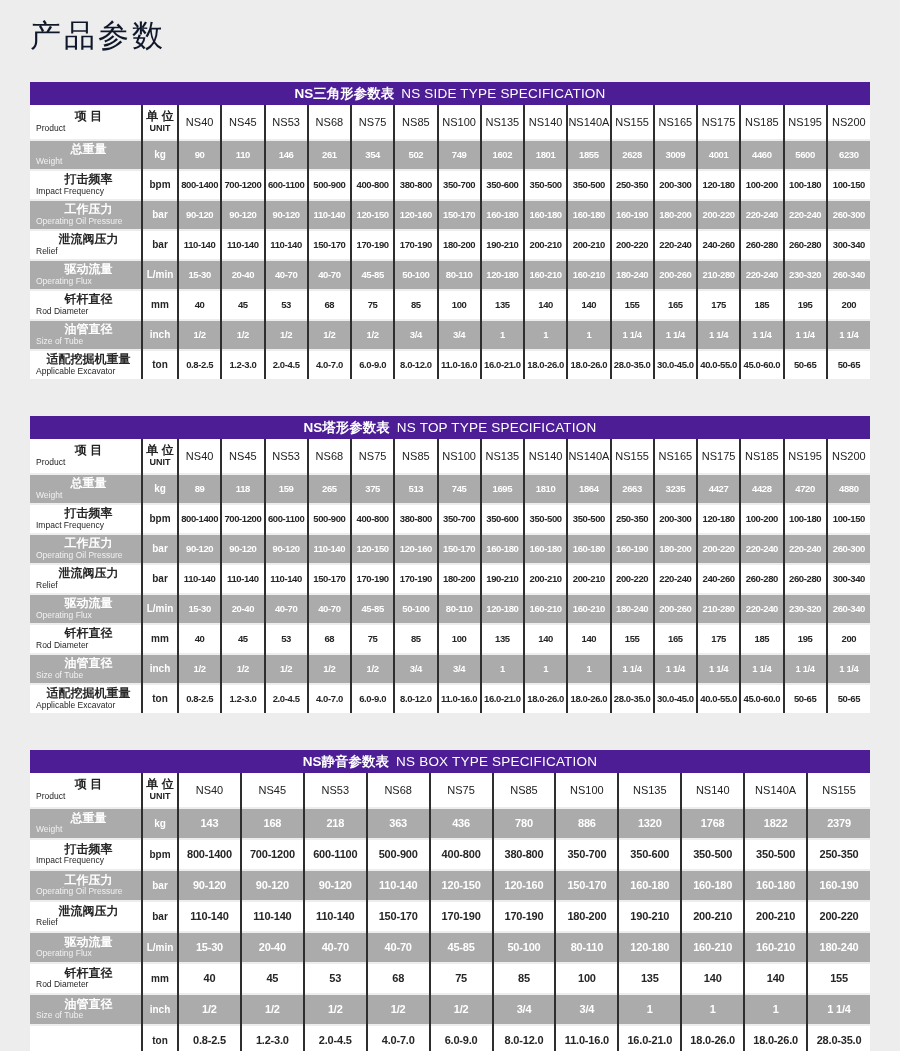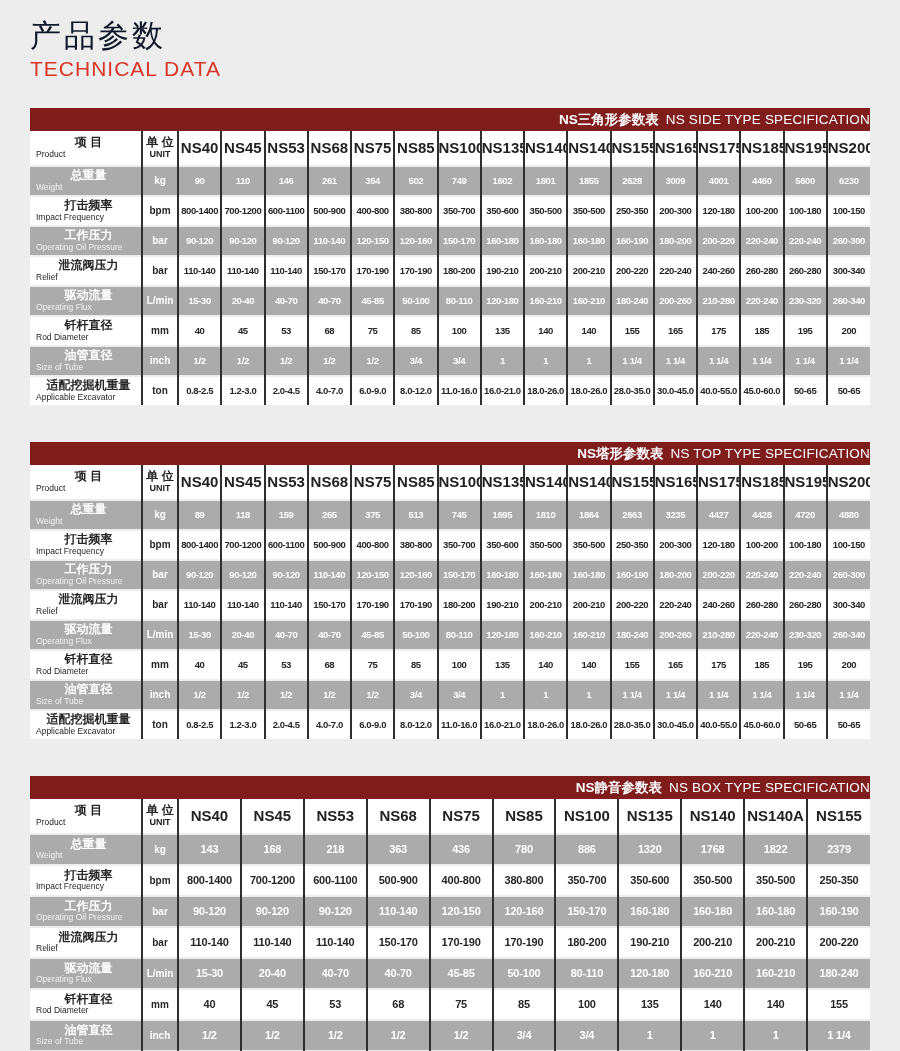--- a/index.html
+++ b/index.html
@@ -7,52 +7,51 @@
     width:900px;height:1051px;overflow:hidden;
     background:#ededed;
     font-family:"Liberation Sans","DejaVu Sans",sans-serif;
     -webkit-font-smoothing:antialiased;
   }
   .page{padding:12px 30px 0;}
   .page-title-zh{font-size:31px;color:#0f172a;font-weight:500;letter-spacing:3px;margin:6px 0 0;line-height:1.15;}
   .page-title-en{font-size:21px;color:#d8372a;font-weight:500;letter-spacing:1px;margin:3px 0 0;line-height:1.1;}
   .tables{margin-top:28px;}
   .table-block{margin-bottom:37px;}
-  .title-bar{height:23px;background:#7f1d1d;color:#fff;text-align:right;line-height:23px;font-size:13.5px;}
+  .title-bar{height:23px;background:#4c1d95;color:#fff;text-align:center;line-height:23px;font-size:13.5px;}
   .title-bar .zh{font-weight:700;margin-right:7px;}
   .title-bar .en{font-weight:400;letter-spacing:.2px;}
   table.spec{border-collapse:collapse;table-layout:fixed;width:840px;background:#fff;}
   table.spec td{
     padding:0;text-align:center;vertical-align:middle;
     border-left:2px solid #2e2e2e;
     overflow:hidden;white-space:nowrap;
   }
   table.spec td.lbl{border-left:none;text-align:left;padding-left:6px;}
   tr.head td{height:34px;background:#fff;color:#222;}
-  tr.head td.model{font-weight:700;font-size:15px;}
+  tr.head td.model{font-weight:400;font-size:11px;}
   tr.row td{height:28px;border-top:2px solid #ededed;}
   .t11 tr.row td{height:29px;}
   .lbl .zh{font-size:12px;font-weight:700;line-height:1.15;text-align:center;}
   .lbl .en{font-size:8.5px;font-weight:400;line-height:1.1;}
   .unit .zh{font-size:12px;font-weight:700;line-height:1.15;text-align:center;}
   .unit .en{font-size:9px;line-height:1.1;text-align:center;}
   td.unit{font-size:10px;font-weight:700;}
   td.val{font-weight:700;}
   .t16 td.val{font-size:9.5px;letter-spacing:-0.4px;}
   .t11 td.val{font-size:11px;letter-spacing:-0.2px;}
   tr.shaded td{background:#ababab;color:#fff;}
   tr.shaded td.lbl .en{color:#f1f1f1;}
   tr.plain td{background:#fff;color:#262626;}
 </style>
 </head>
 <body>
 
 <div class="page">
   <div class="page-title-zh">产品参数</div>
-  <div class="page-title-en">TECHNICAL DATA</div>
   <div class="tables">
       <div class="table-block">
         <div class="title-bar"><span class="zh">NS三角形参数表</span><span class="en">NS SIDE TYPE SPECIFICATION</span></div>
         <table class="spec t16">
           <colgroup>
             <col style="width:112px">
             <col style="width:36px">
             <col style="width:43.25px">
             <col style="width:43.25px">
             <col style="width:43.25px">

